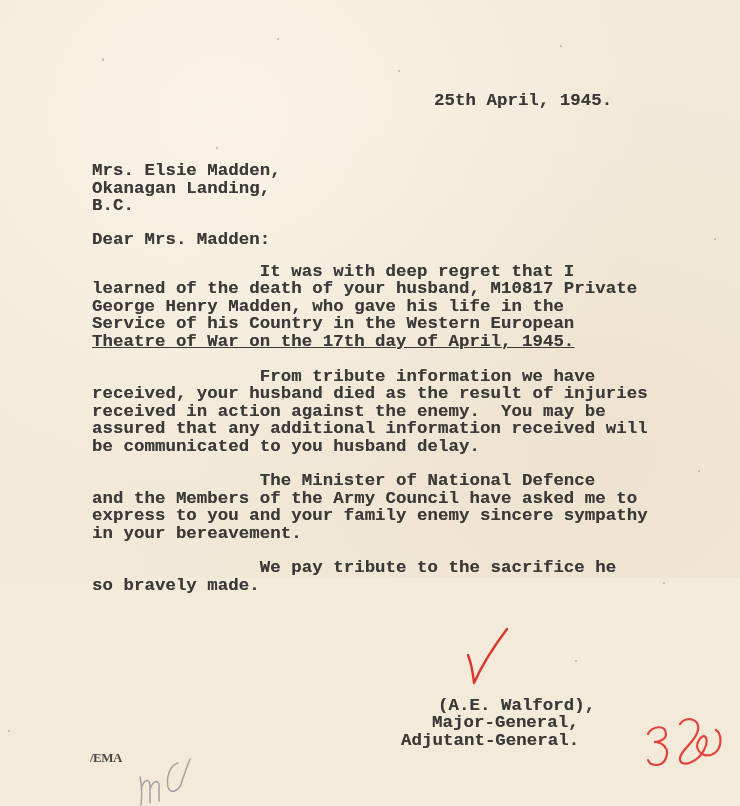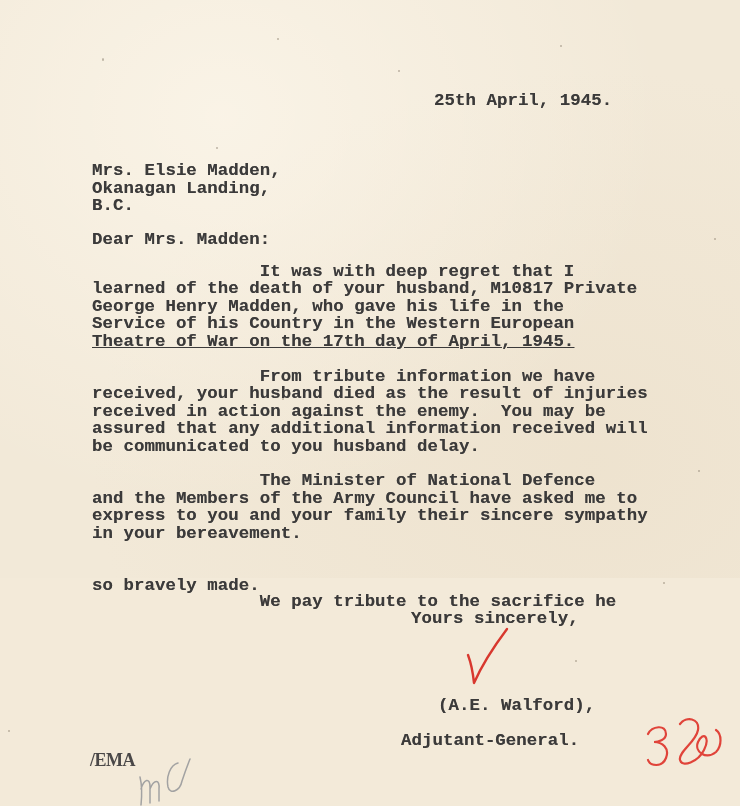--- a/index.html
+++ b/index.html
@@ -25,21 +25,21 @@
     font-weight: bold;
     letter-spacing: 0.05px;
     text-shadow: 0 0 0.6px rgba(60,60,60,0.6);
   }
   .speck { position: absolute; background: #8a8070; border-radius: 50%; opacity: 0.55; }
   .checkmark { position: absolute; left: 465px; top: 625px; width: 50px; height: 65px; }
   .page-number { position: absolute; left: 640px; top: 712px; width: 90px; height: 60px; }
   .initials { position: absolute; left: 130px; top: 755px; width: 70px; height: 51px; }
   .ema {
     position: absolute; left: 90px; top: 750px;
-    font-size: 18px; color: #4a4848; font-weight: bold; letter-spacing: -0.5px;
+    font-size: 13px; color: #4a4848; font-weight: bold; letter-spacing: -0.5px;
     font-family: "Liberation Serif", serif;
   }
 </style>
 </head>
 <body>
 
 <div class="page">
 
   <div class="speck" style="left:102px;top:58px;width:2px;height:3px;"></div>
   <div class="speck" style="left:277px;top:38px;width:2px;height:2px;"></div>
@@ -73,36 +73,36 @@
     <div class="line" style="left:92px;top:368px;">                From tribute information we have</div>
     <div class="line" style="left:92px;top:385px;">received, your husband died as the result of injuries</div>
     <div class="line" style="left:92px;top:403px;">received in action against the enemy.  You may be</div>
     <div class="line" style="left:92px;top:420px;">assured that any additional information received will</div>
     <div class="line" style="left:92px;top:438px;">be communicated to you husband delay.</div>
   </div>
 
   <div>
     <div class="line" style="left:92px;top:472px;text-align:center;">                The Minister of National Defence</div>
     <div class="line" style="left:92px;top:490px;">and the Members of the Army Council have asked me to</div>
-    <div class="line" style="left:92px;top:507px;">express to you and your family their sincere sympathy</div>
+    <div class="line" style="left:92px;top:507px;">express to you and your family enemy sincere sympathy</div>
     <div class="line" style="left:92px;top:525px;">in your bereavement.</div>
   </div>
 
   <div>
-    <div class="line" style="left:92px;top:559px;margin-top:34px;">                We pay tribute to the sacrifice he</div>
+    <div class="line" style="left:92px;top:559px;">                We pay tribute to the sacrifice he</div>
     <div class="line" style="left:92px;top:577px;">so bravely made.</div>
   </div>
 
-  <div class="line" style="left:411px;top:610px;">Yours sincerely,</div>
 
   <svg class="checkmark" viewBox="0 0 50 65">
     <path d="M3 30 C 6 38, 8 48, 9 58 C 16 42, 30 20, 42 4" fill="none" stroke="#d8382e" stroke-width="2.4" stroke-linecap="round" stroke-linejoin="round"></path>
   </svg>
 
   <div class="line" style="left:422px;top:697px;margin-left:16px;">(A.E. Walford),</div>
+  <div class="line" style="left:432px;top:714px;">Major-General,</div>
   <div class="line" style="left:401px;top:732px;">Adjutant-General.</div>
 
   <div class="ema">/EMA</div>
 
   <svg class="initials" viewBox="0 0 70 51">
     <path d="M10 22 C 12 30, 12 40, 11 50 M11 34 C 14 24, 20 22, 20 32 L 20 48 M20 34 C 24 24, 30 24, 29 34 L 29 46" fill="none" stroke="#a2a2a2" stroke-width="1.5" stroke-linecap="round"></path>
     <path d="M48 8 C 40 10, 36 22, 38 32 C 40 40, 50 36, 52 26 M52 26 C 54 20, 56 14, 60 4" fill="none" stroke="#a2a2a2" stroke-width="1.5" stroke-linecap="round"></path>
   </svg>
 
   <svg class="page-number" viewBox="0 0 90 60">

